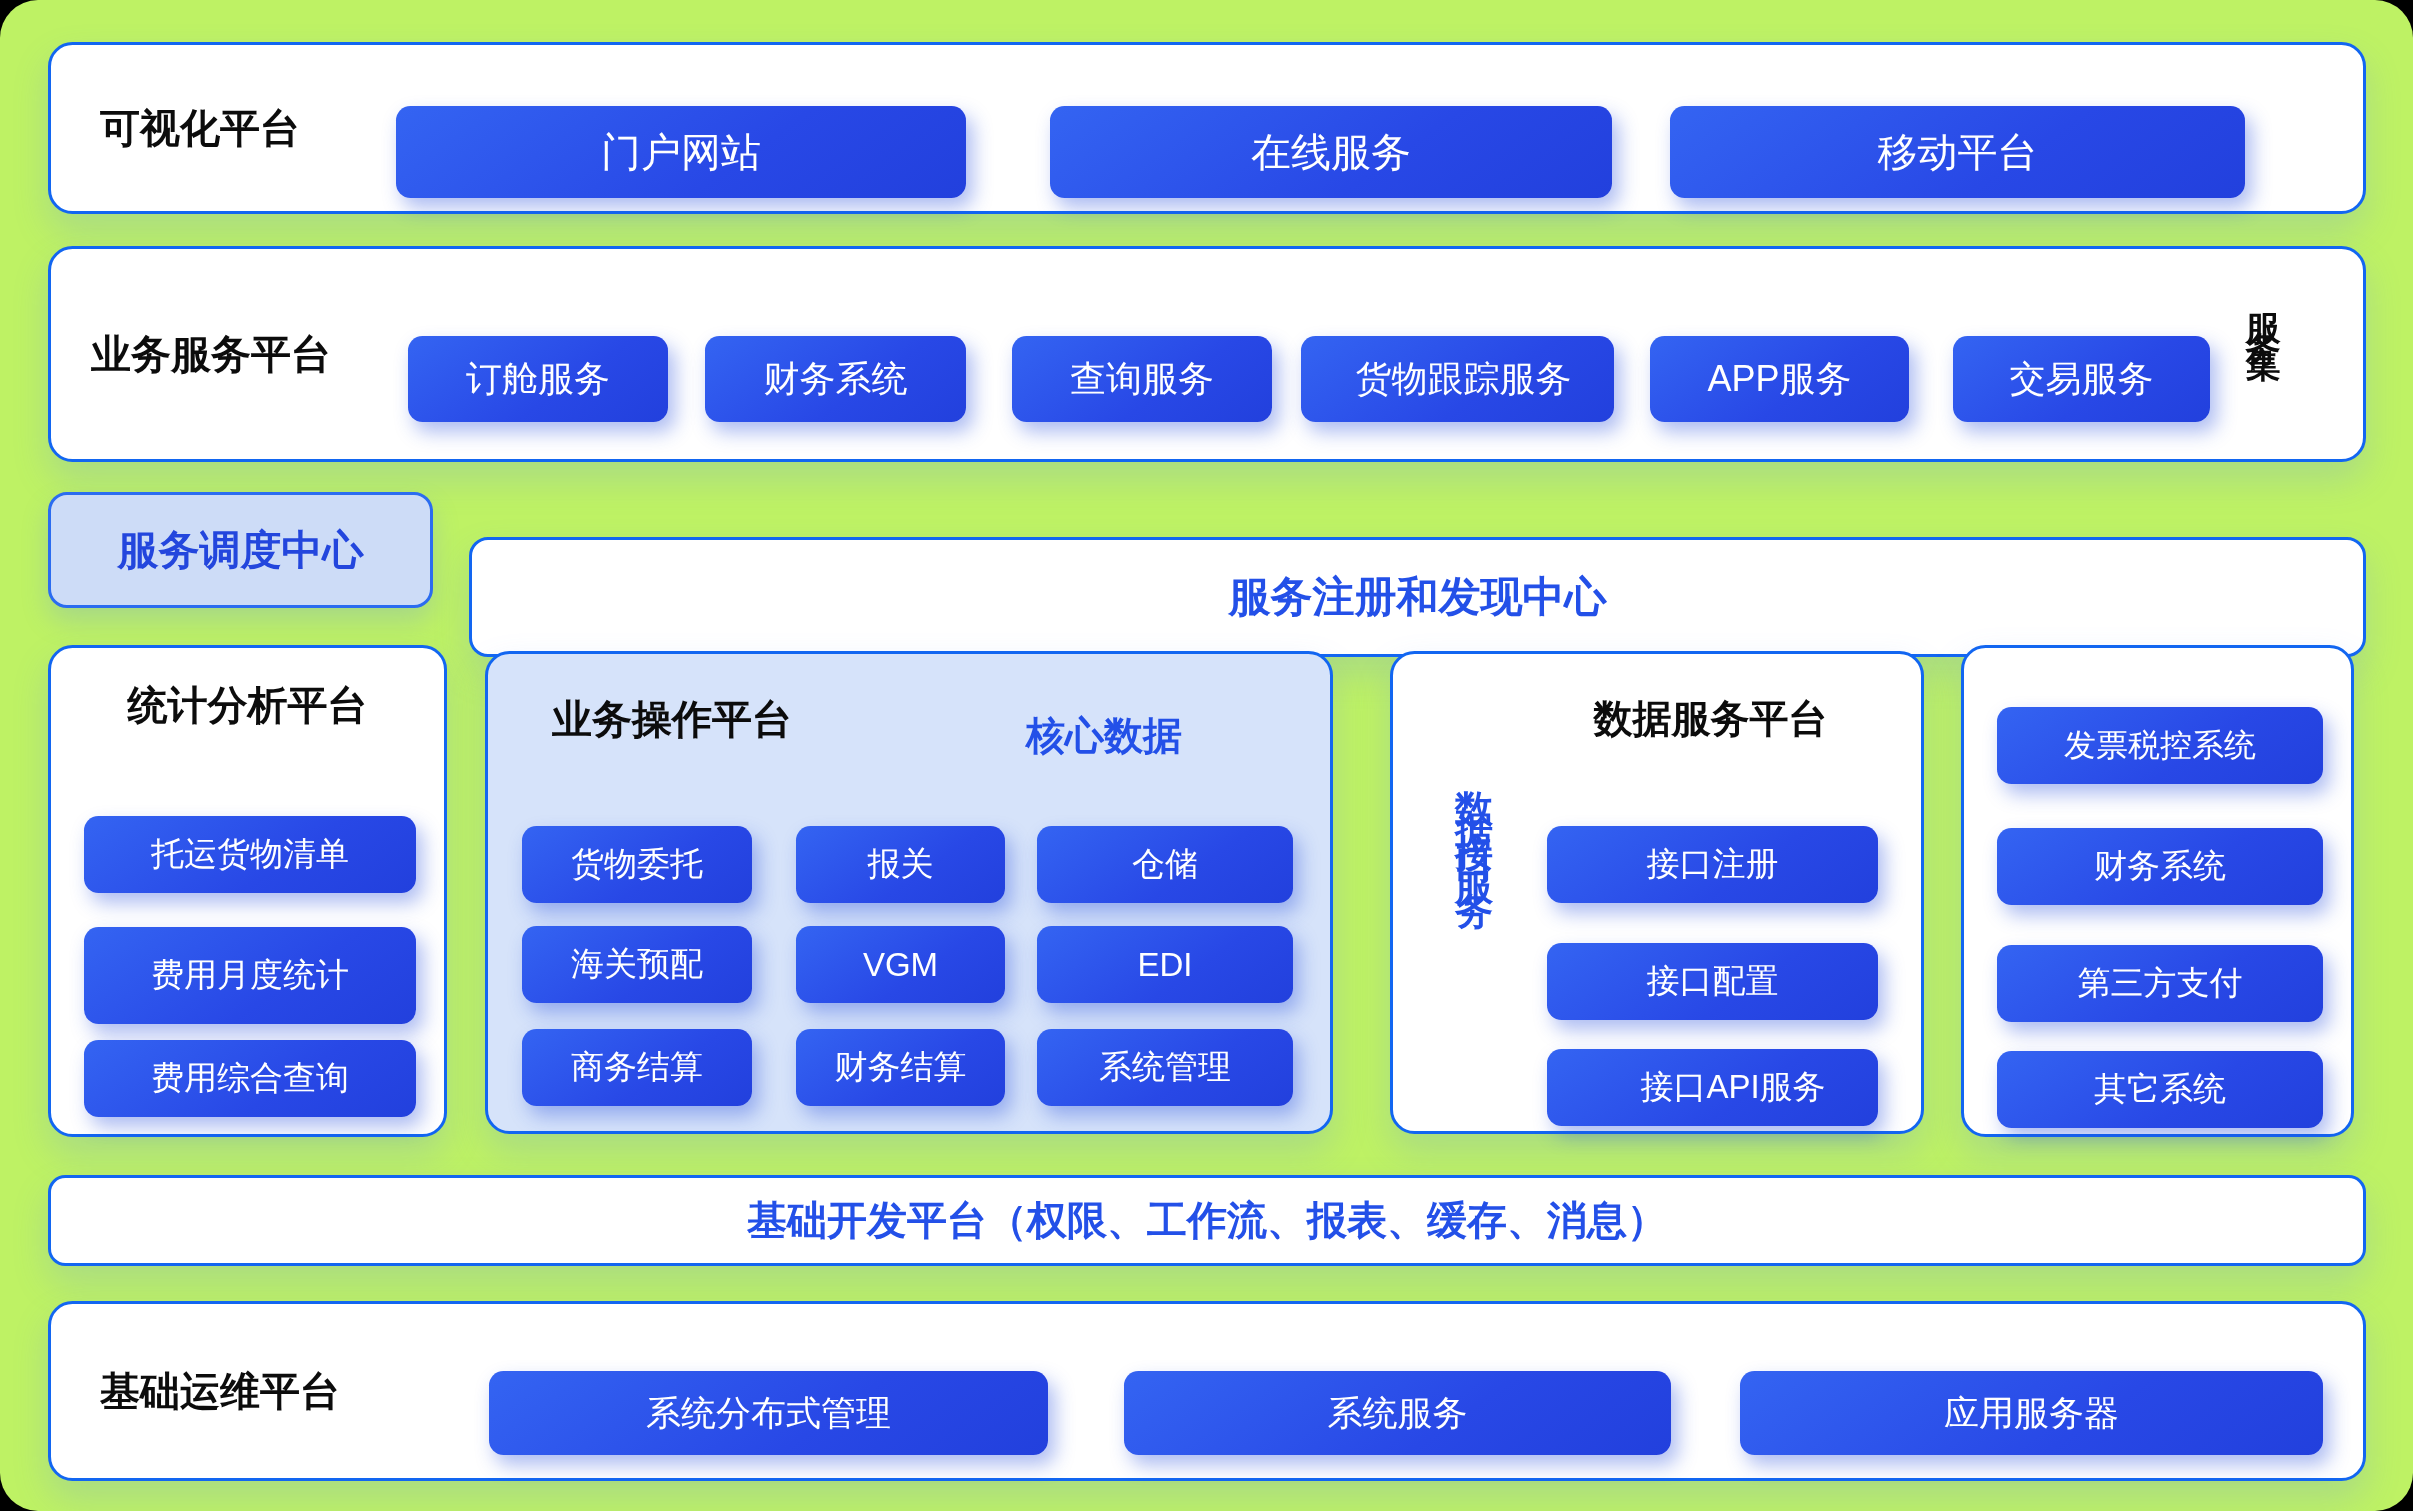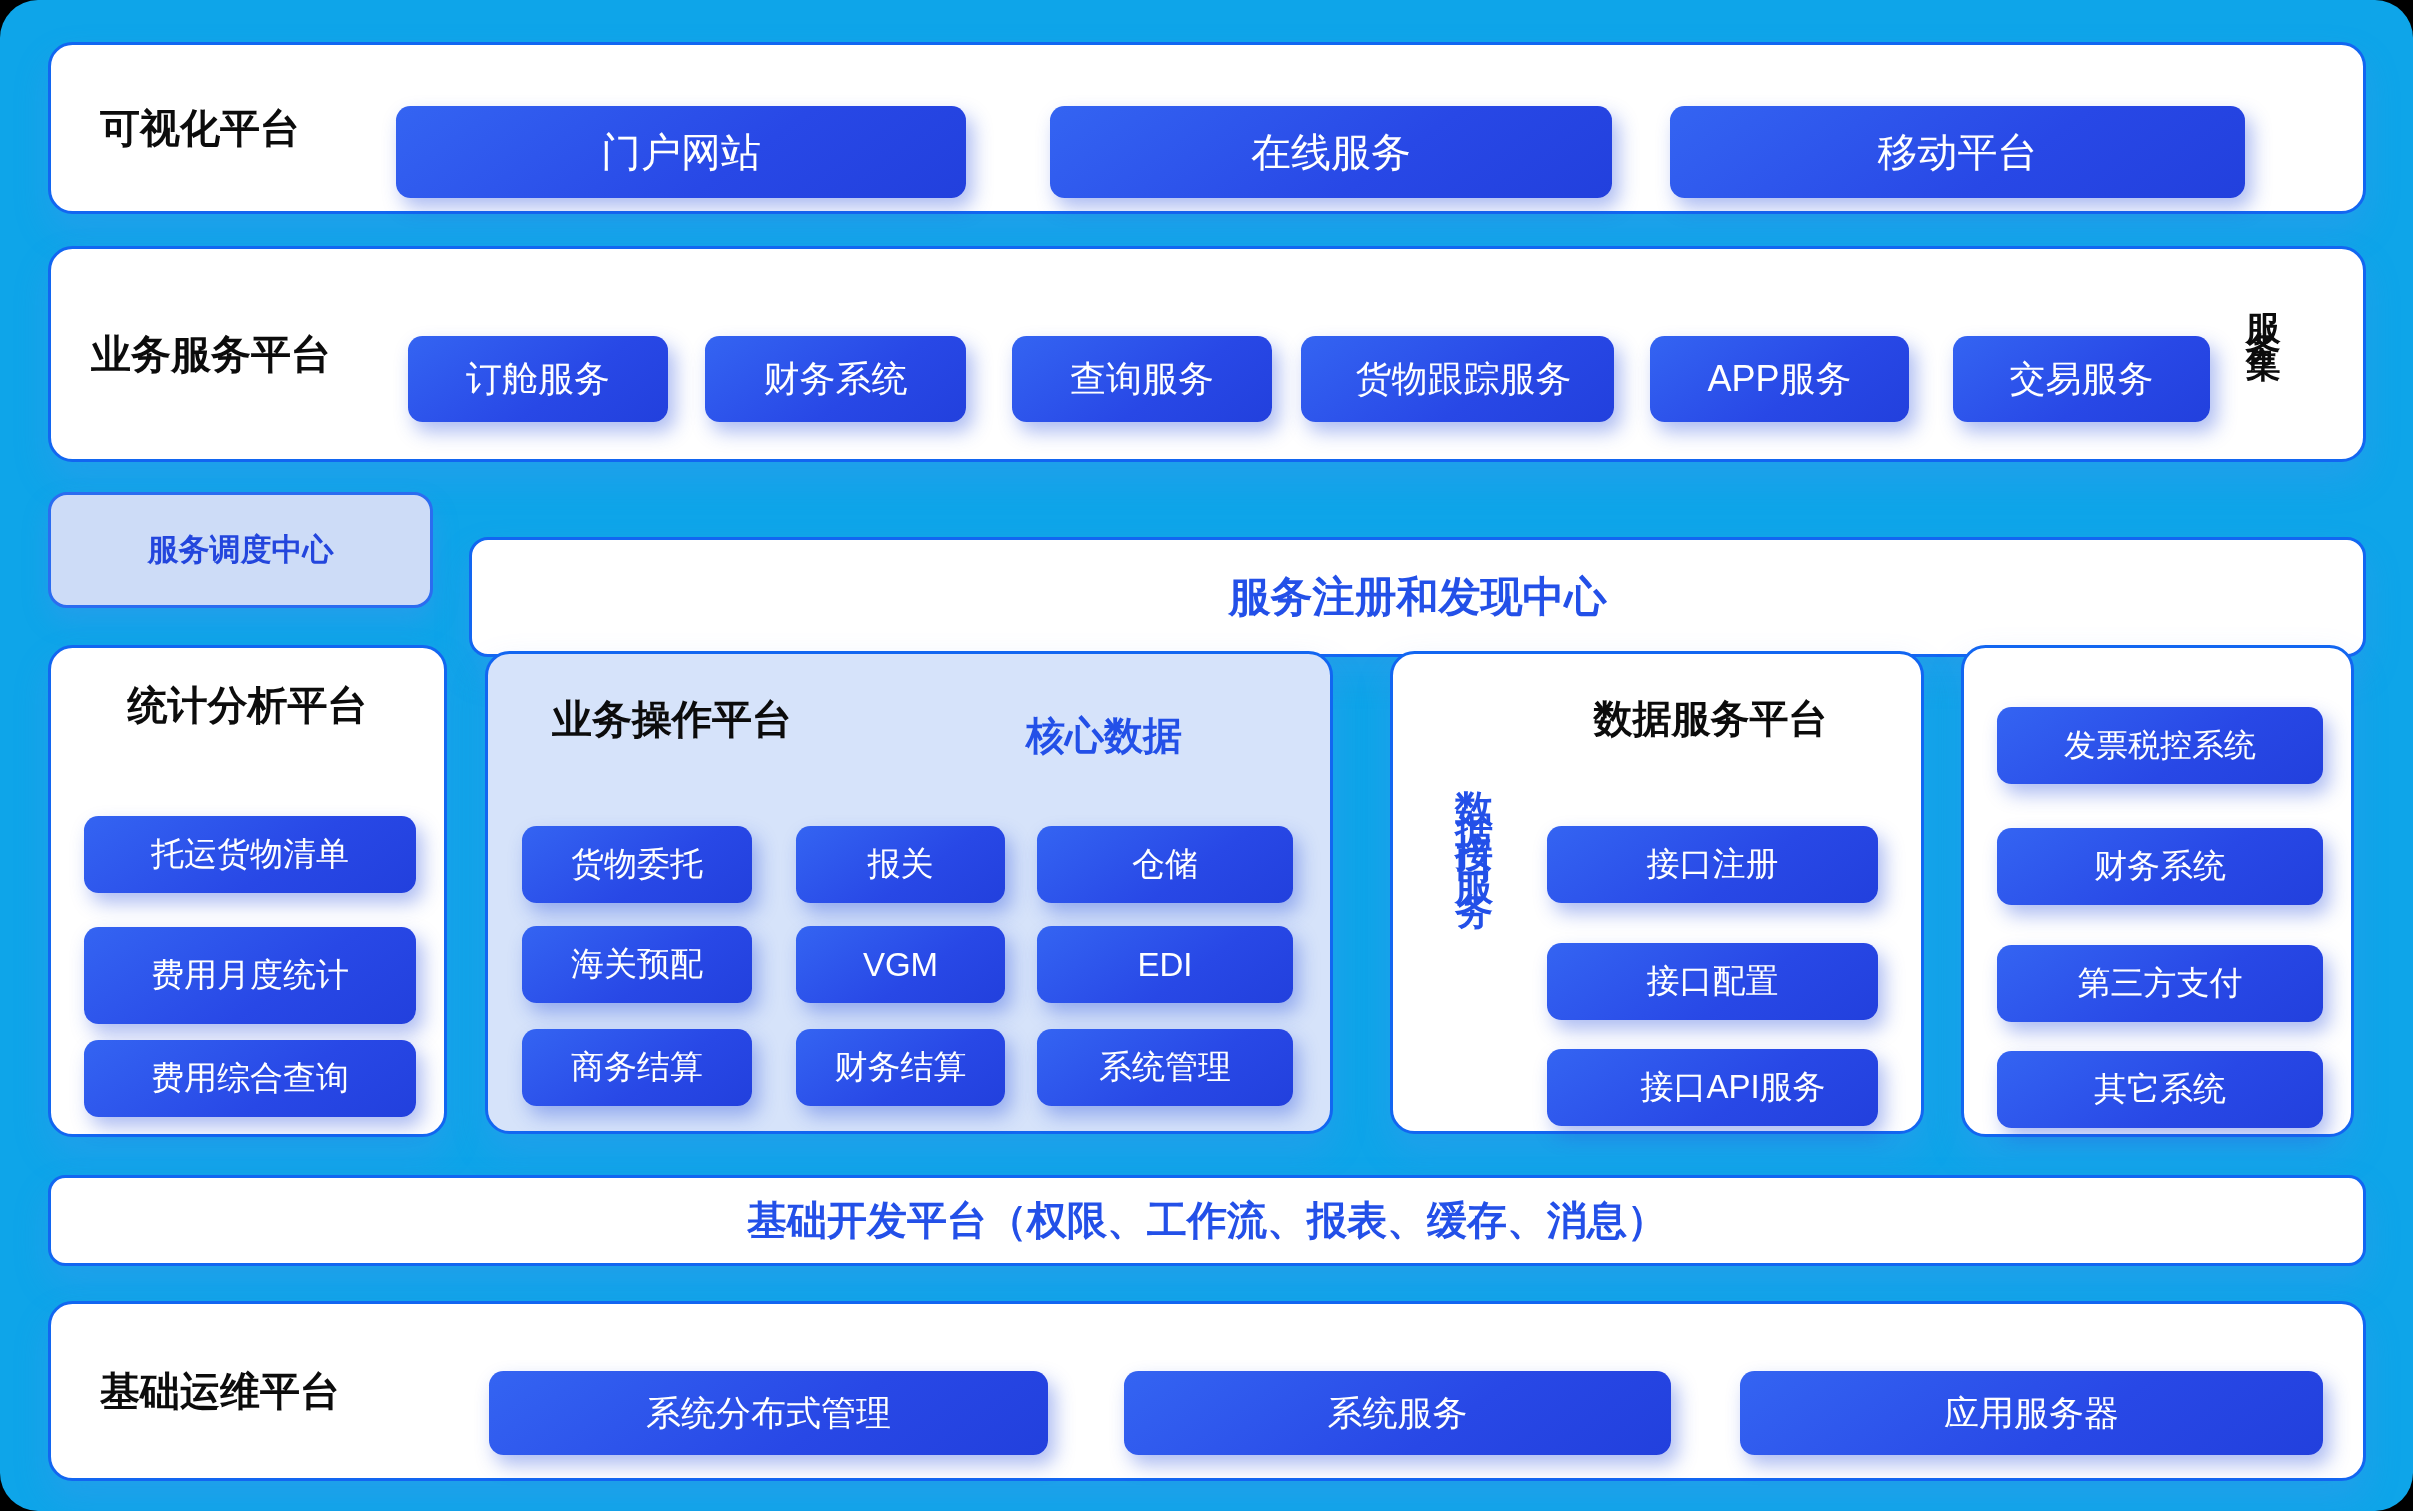--- a/index.html
+++ b/index.html
@@ -1,17 +1,17 @@
 <!DOCTYPE html>
 <html style="font-size:11.6px"><head>
 <meta charset="utf-8">
 <style>
   html,body{margin:0;padding:0;background:#000;}
   .canvas{
-    position:relative;width:2413px;height:1511px;background:#0ea5e9;
+    position:relative;width:2413px;height:1511px;background:#bef264;
     border-radius:38px;overflow:hidden;
     font-family:"Liberation Sans","DejaVu Sans",sans-serif;
   }
   .sec{
     position:absolute;background:#ffffff;border:3.6px solid #1266f1;border-radius:24.5px;
     box-shadow:0 17.3px 35px rgba(100,140,240,.22);box-sizing:border-box;
   }
   .sec.light{background:#d6e3fa;text-align:center;}
   .btn{
     position:absolute;display:flex;align-items:center;justify-content:center;
@@ -25,21 +25,21 @@
   }
   .v-center{top:0;bottom:0;display:flex;align-items:center;}
   .title-blue{color:#2350e8;font-weight:bold;}
   .vtext{
     position:absolute;writing-mode:vertical-rl;text-orientation:upright;
     font-weight:bold;white-space:nowrap;
   }
   .scheduler{
     position:absolute;background:#cddcf7;border:3.6px solid #2b6cf0;border-radius:19px;
     display:flex;align-items:center;justify-content:center;
-    font-size:31px;font-weight:bold;color:#2346dd;
+    font-size:41px;font-weight:bold;color:#2346dd;
     box-shadow:0 13px 26px rgba(100,140,240,.25);box-sizing:border-box;
   }
   .banner{
     display:flex;align-items:center;justify-content:center;
     font-size:42px;font-weight:bold;color:#2350e8;white-space:nowrap;
   }
 </style>
 </head>
 <body>
 

